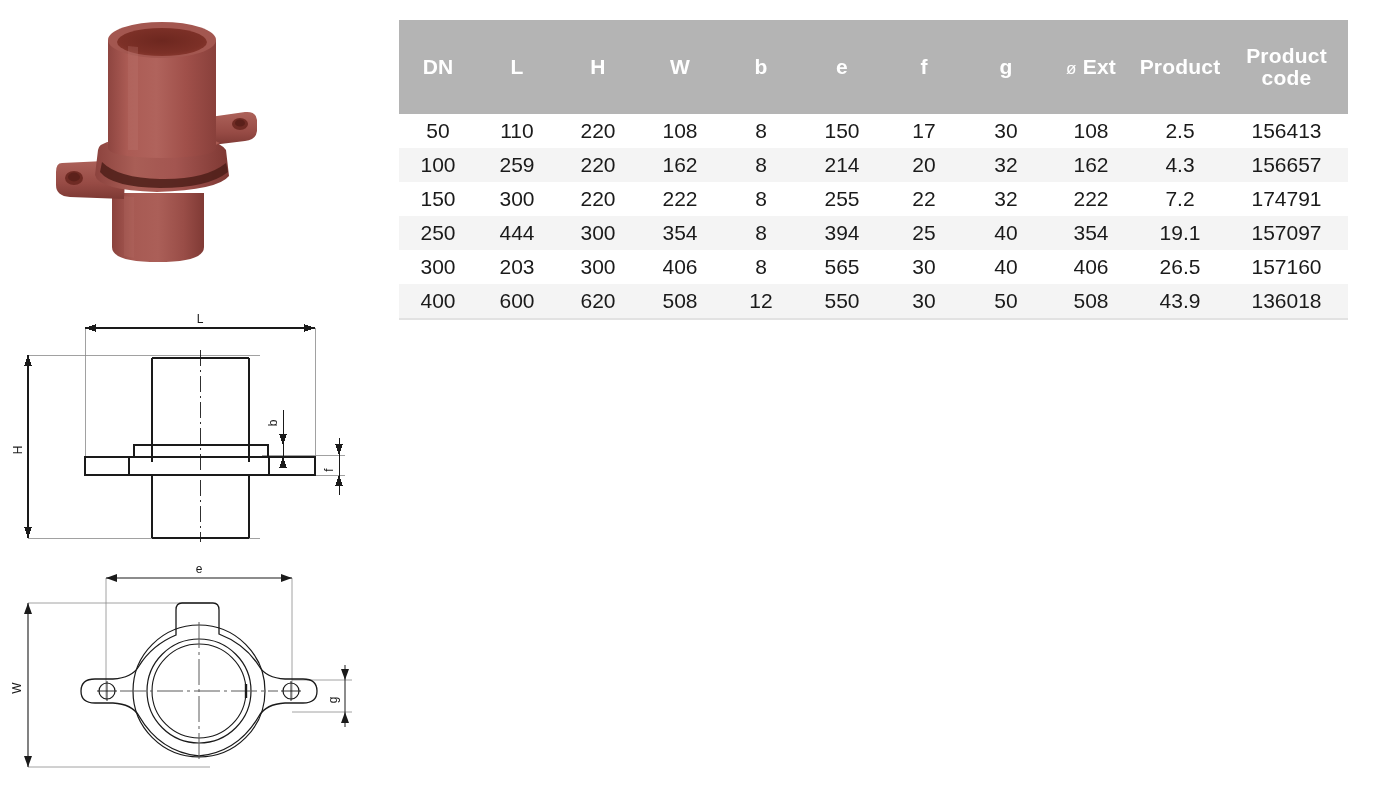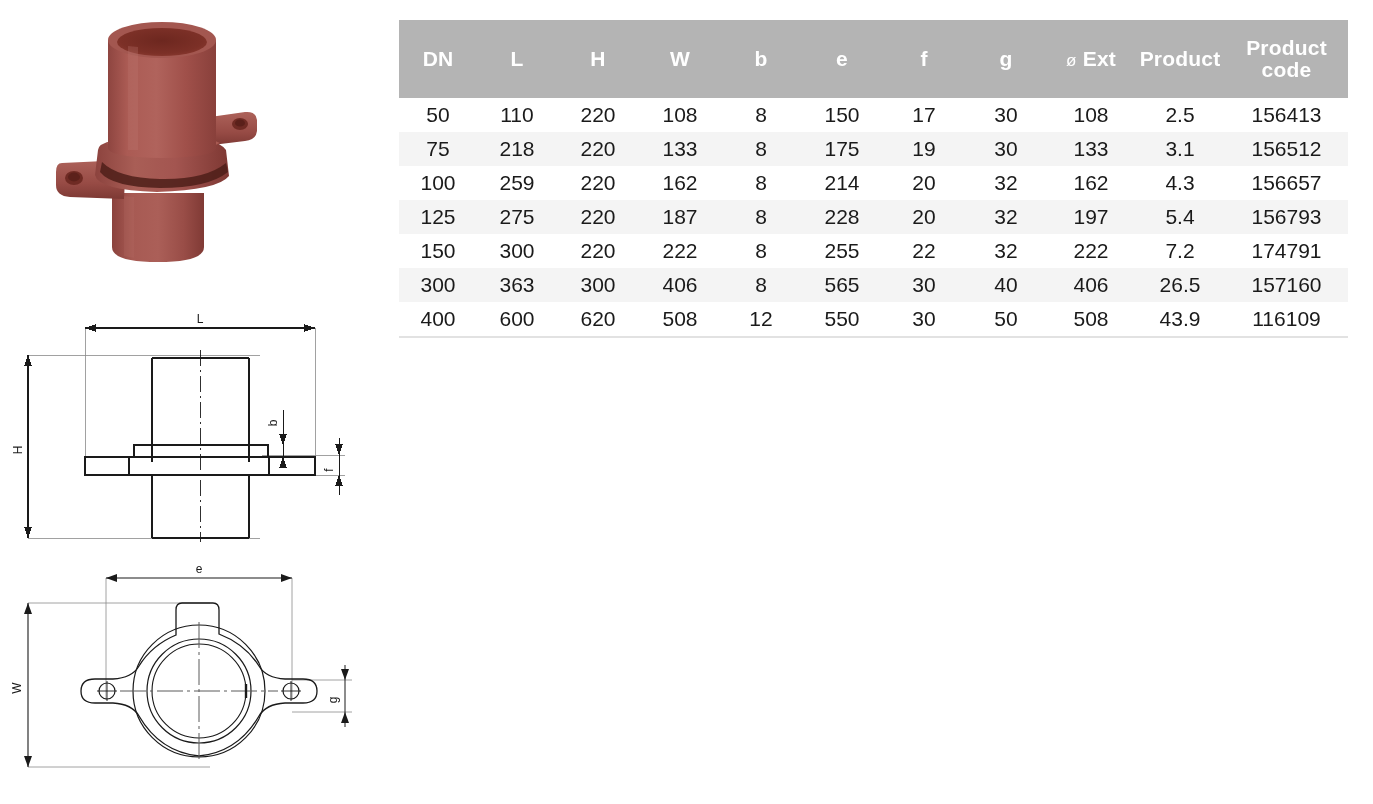--- a/index.html
+++ b/index.html
@@ -67,21 +67,21 @@
     border-collapse: collapse;
     width: 949px;
     table-layout: fixed;
   }
   table#spec-table thead th {
     background: #b4b4b4;
     color: #ffffff;
     font-weight: bold;
     font-size: 21px;
     height: 62px;
-    padding: 8px 4px;
+    padding: 16px 4px;
     text-align: center;
     vertical-align: middle;
     line-height: 1.05;
     letter-spacing: 0.2px;
   }
   table#spec-table tbody td {
     font-size: 21px;
     color: #1a1a1a;
     height: 34px;
     padding: 0 4px;
@@ -342,74 +342,61 @@
           <td>108</td>
           <td>8</td>
           <td>150</td>
           <td>17</td>
           <td>30</td>
           <td>108</td>
           <td>2.5</td>
           <td>156413</td>
         </tr>
         <tr>
-          <td>75</td>
-          <td>218</td>
-          <td>220</td>
-          <td>133</td>
-          <td>8</td>
-          <td>175</td>
-          <td>19</td>
-          <td>30</td>
-          <td>133</td>
-          <td>3.1</td>
-          <td>156512</td>
-        </tr>
-        <tr>
           <td>100</td>
           <td>259</td>
           <td>220</td>
           <td>162</td>
           <td>8</td>
           <td>214</td>
           <td>20</td>
           <td>32</td>
           <td>162</td>
           <td>4.3</td>
           <td>156657</td>
         </tr>
         <tr>
-          <td>125</td>
-          <td>275</td>
-          <td>220</td>
-          <td>187</td>
-          <td>8</td>
-          <td>228</td>
-          <td>20</td>
-          <td>32</td>
-          <td>197</td>
-          <td>5.4</td>
-          <td>156793</td>
-        </tr>
-        <tr>
           <td>150</td>
           <td>300</td>
           <td>220</td>
           <td>222</td>
           <td>8</td>
           <td>255</td>
           <td>22</td>
           <td>32</td>
           <td>222</td>
           <td>7.2</td>
           <td>174791</td>
         </tr>
         <tr>
+          <td>250</td>
+          <td>444</td>
           <td>300</td>
-          <td>363</td>
+          <td>354</td>
+          <td>8</td>
+          <td>394</td>
+          <td>25</td>
+          <td>40</td>
+          <td>354</td>
+          <td>19.1</td>
+          <td>157097</td>
+        </tr>
+        <tr>
+          <td>300</td>
+          <td>203</td>
           <td>300</td>
           <td>406</td>
           <td>8</td>
           <td>565</td>
           <td>30</td>
           <td>40</td>
           <td>406</td>
           <td>26.5</td>
           <td>157160</td>
         </tr>
@@ -417,17 +404,17 @@
           <td>400</td>
           <td>600</td>
           <td>620</td>
           <td>508</td>
           <td>12</td>
           <td>550</td>
           <td>30</td>
           <td>50</td>
           <td>508</td>
           <td>43.9</td>
-          <td>116109</td>
+          <td>136018</td>
         </tr>
       </tbody>
   </table>
 </div>
 
 </body></html>

